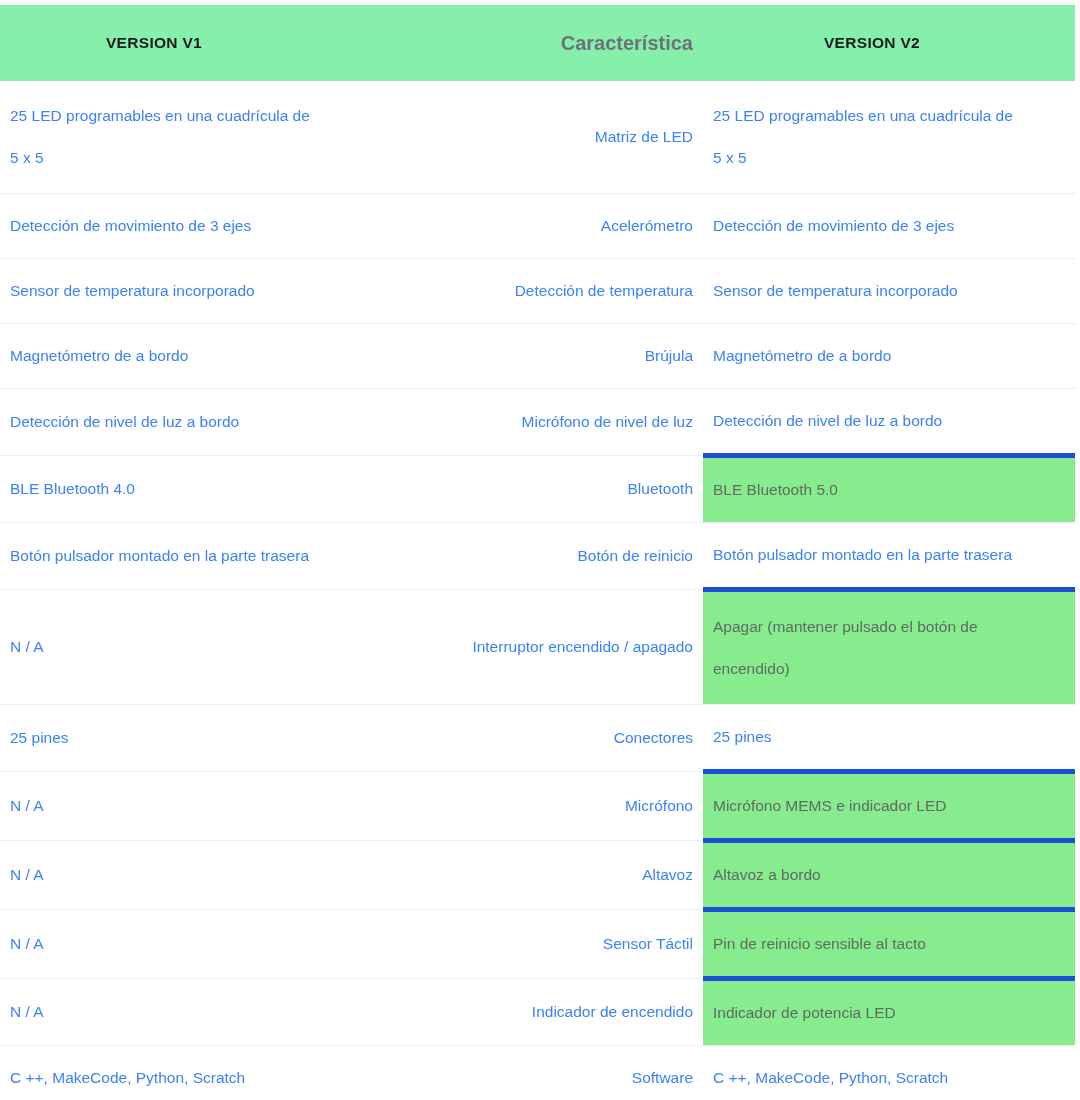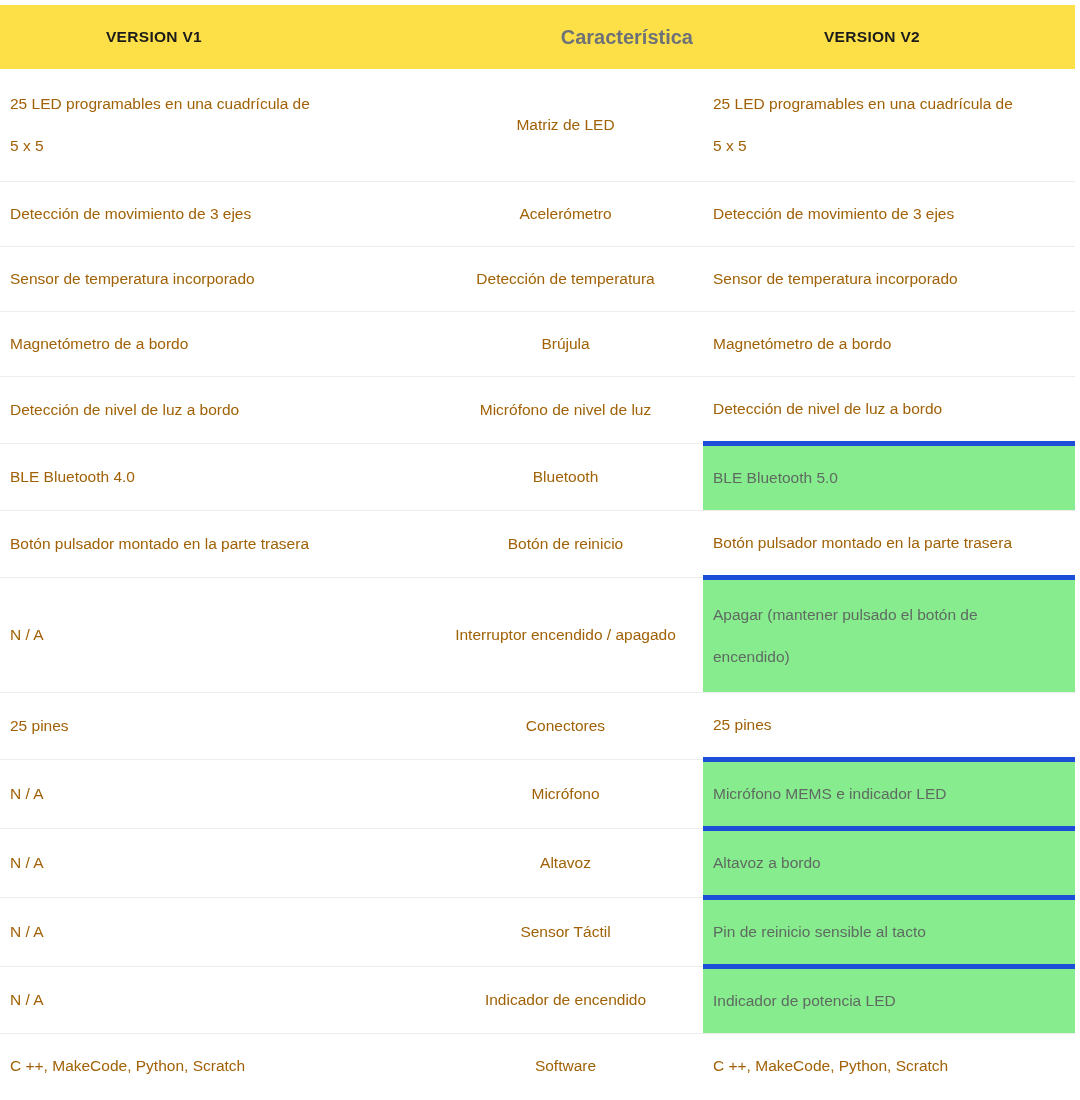--- a/index.html
+++ b/index.html
@@ -25,22 +25,22 @@
     width: 1075px;
     margin: 5px 0 0 0;
   }
 
   col.c1 { width: 428px; }
   col.c2 { width: 275px; }
   col.c3 { width: 372px; }
 
   
   thead th {
-    background: #fde047;
-    height: 64px;
+    background: #86efac;
+    height: 76px;
     padding: 0 10px;
     vertical-align: middle;
     border: none;
     font-size: 15.5px;
     font-weight: bold;
     letter-spacing: 0.3px;
   }
   th.h-v1, th.h-v2 {
     color: #1b1b1b;
     text-align: center;
@@ -50,35 +50,35 @@
   th.h-feat {
     color: #6d7278;
     text-align: right;
     font-size: 20px;
     letter-spacing: 0;
   }
 
   
   tbody td {
     font-size: 15.5px;
-    color: #a16207;
+    color: #3b82f6;
     line-height: 36px;
     border-top: 1px solid #ededed;
     vertical-align: middle;
     background: #ffffff;
   }
   tbody tr:first-child td { border-top: none; }
 
   td.col1 {
     padding: 14px 14px 14px 10px;
     text-align: left;
   }
   td.col2 {
     padding: 14px 10px;
-    text-align: center;
+    text-align: right;
     margin-top: 39px;
   }
   td.col3 {
     padding: 14px 14px 14px 10px;
     text-align: left;
   }
 
   
   td.hl {
     background: #87ec8d;

